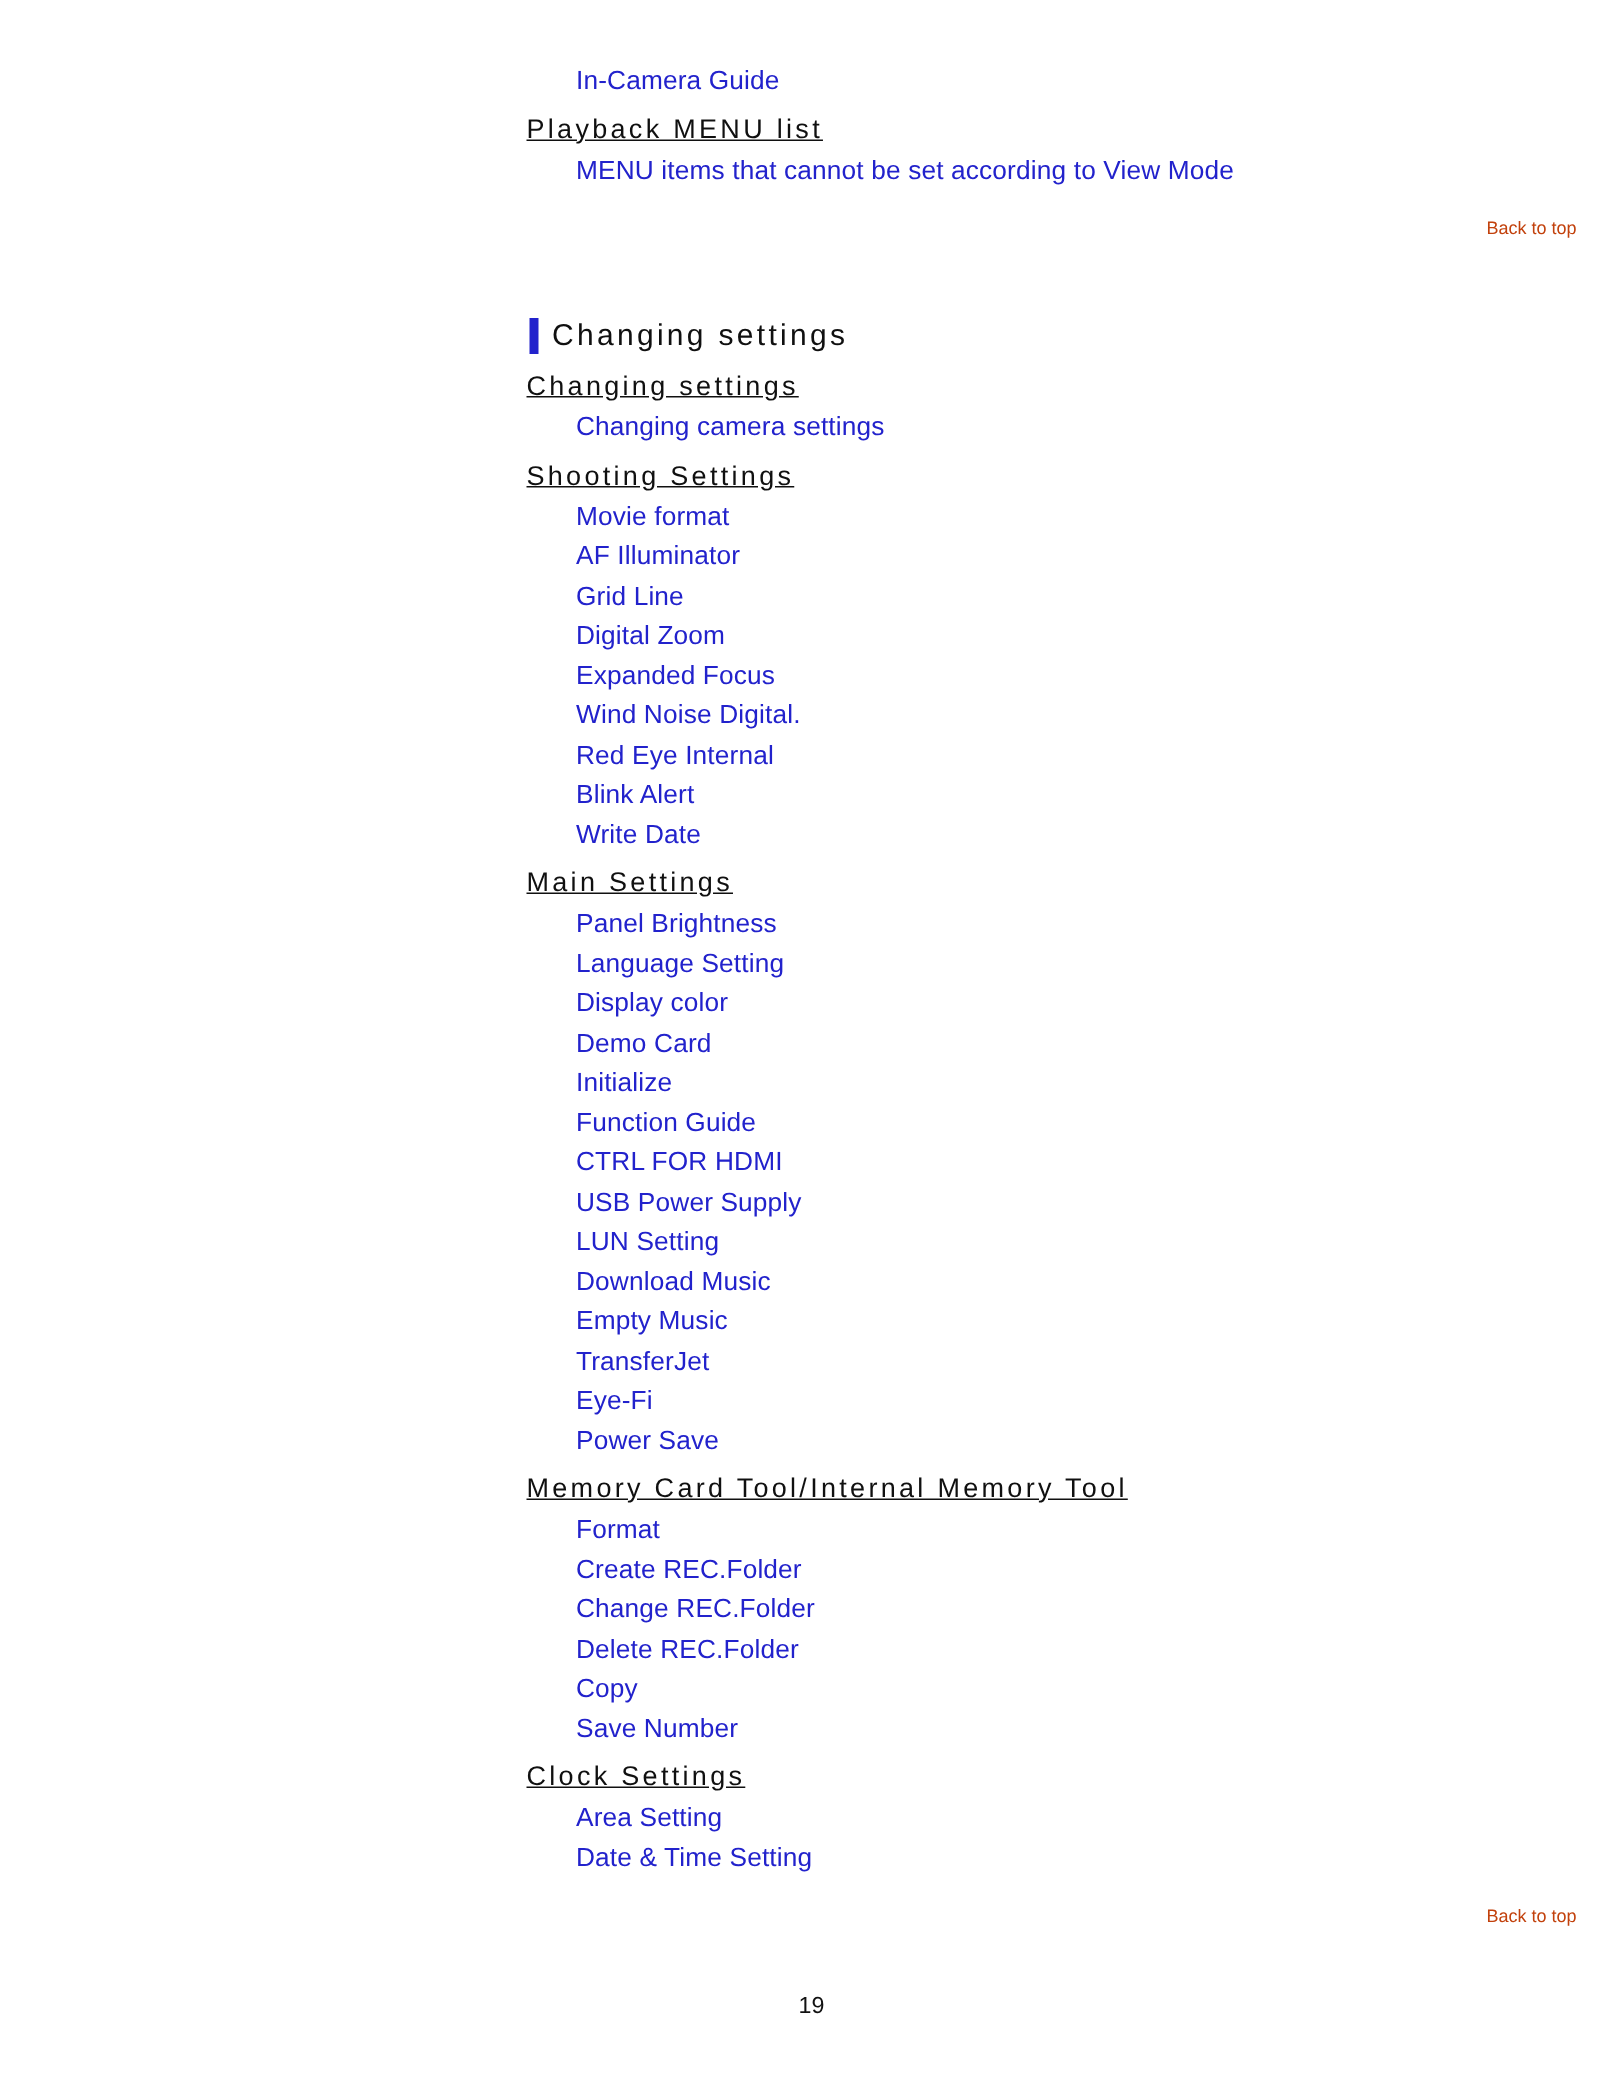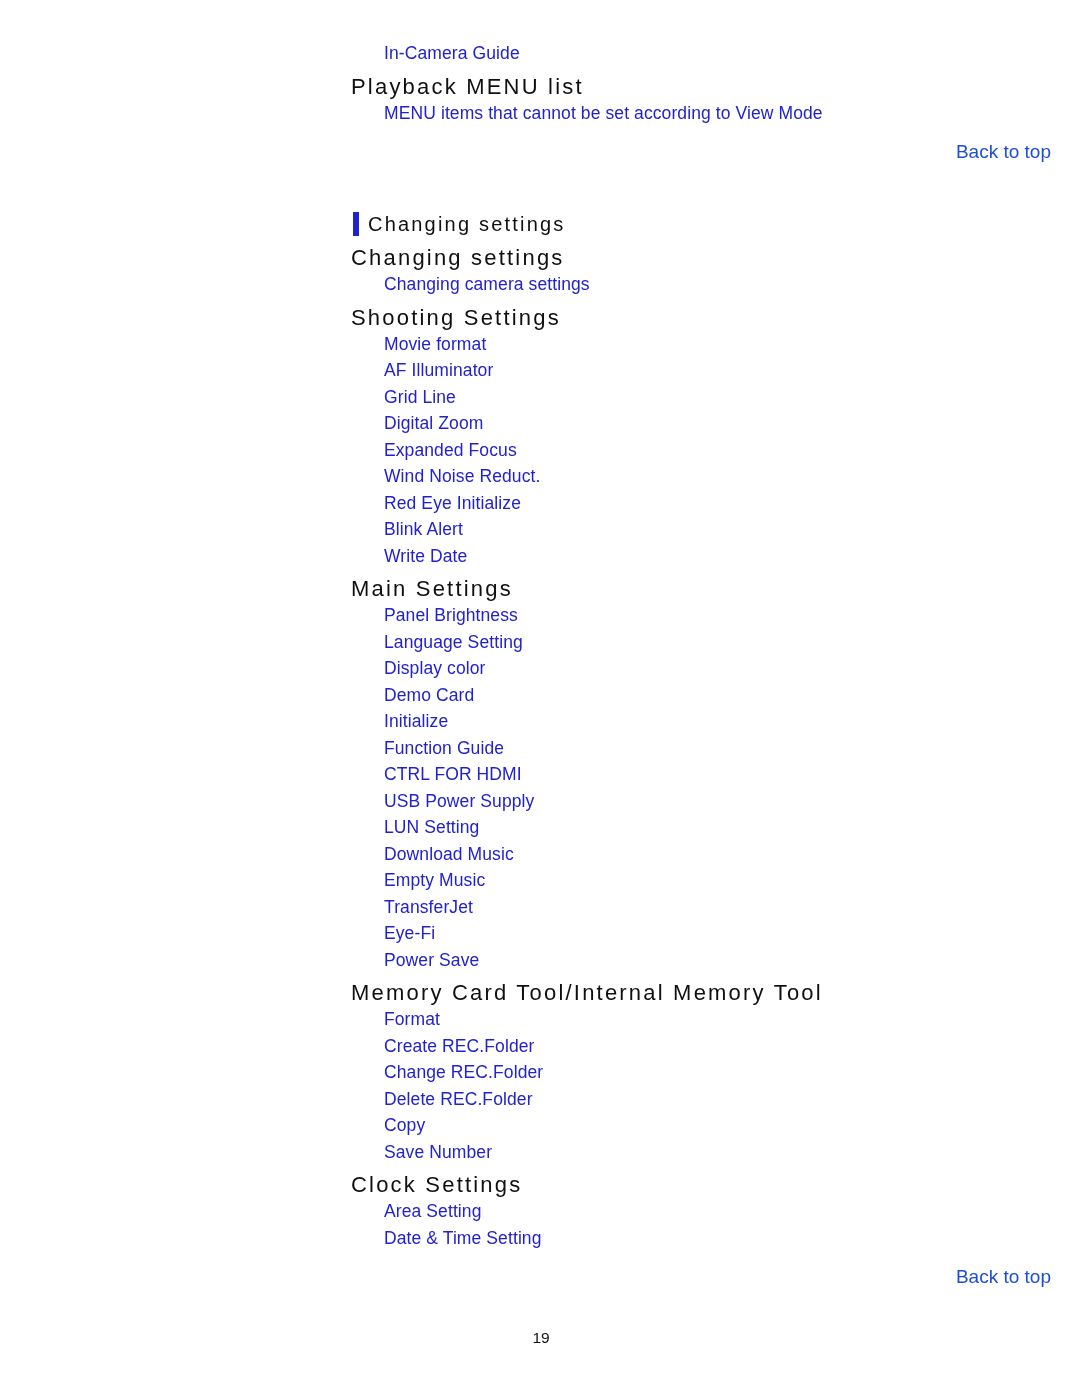--- a/index.html
+++ b/index.html
@@ -32,24 +32,25 @@
   .toc-link {
     color: #2222cc;
     font-size: 17.5px;
     line-height: 26.5px;
     letter-spacing: 0.1px;
     white-space: nowrap;
     cursor: pointer;
   }
   .toc-heading {
     color: #101010;
-    font-size: 22px;
+    font-size: 18px;
     line-height: 27px;
     letter-spacing: 2.2px;
     white-space: nowrap;
+    text-decoration: underline;
   }
   .section-title {
     color: #101010;
     font-size: 20px;
     line-height: 28px;
     letter-spacing: 2.2px;
     white-space: nowrap;
     display: flex;
     align-items: center;
   }
@@ -72,22 +73,22 @@
 
   .backtotop-row {
     position: relative;
     width: 700px;
     height: 24px;
   }
   .backtotop {
     position: absolute;
     right: 0;
     top: 0;
-    color: #1d4ed8;
-    font-size: 19px;
+    color: #c2410c;
+    font-size: 12px;
     line-height: 24px;
     white-space: nowrap;
     cursor: pointer;
   }
 
   .page-number {
     position: absolute;
     left: 521px;
     top: 1328px;
     width: 40px;
@@ -130,22 +131,22 @@
 
     <div class="sp-6"></div>
 
     <div class="block">
       <div class="toc-heading lvl0">Shooting Settings</div>
       <div class="toc-link lvl1">Movie format</div>
       <div class="toc-link lvl1">AF Illuminator</div>
       <div class="toc-link lvl1">Grid Line</div>
       <div class="toc-link lvl1">Digital Zoom</div>
       <div class="toc-link lvl1">Expanded Focus</div>
-      <div class="toc-link lvl1">Wind Noise Reduct.</div>
-      <div class="toc-link lvl1">Red Eye Initialize</div>
+      <div class="toc-link lvl1">Wind Noise Digital.</div>
+      <div class="toc-link lvl1">Red Eye Internal</div>
       <div class="toc-link lvl1">Blink Alert</div>
       <div class="toc-link lvl1">Write Date</div>
     </div>
 
     <div class="sp-6"></div>
 
     <div class="block">
       <div class="toc-heading lvl0">Main Settings</div>
       <div class="toc-link lvl1">Panel Brightness</div>
       <div class="toc-link lvl1">Language Setting</div>

